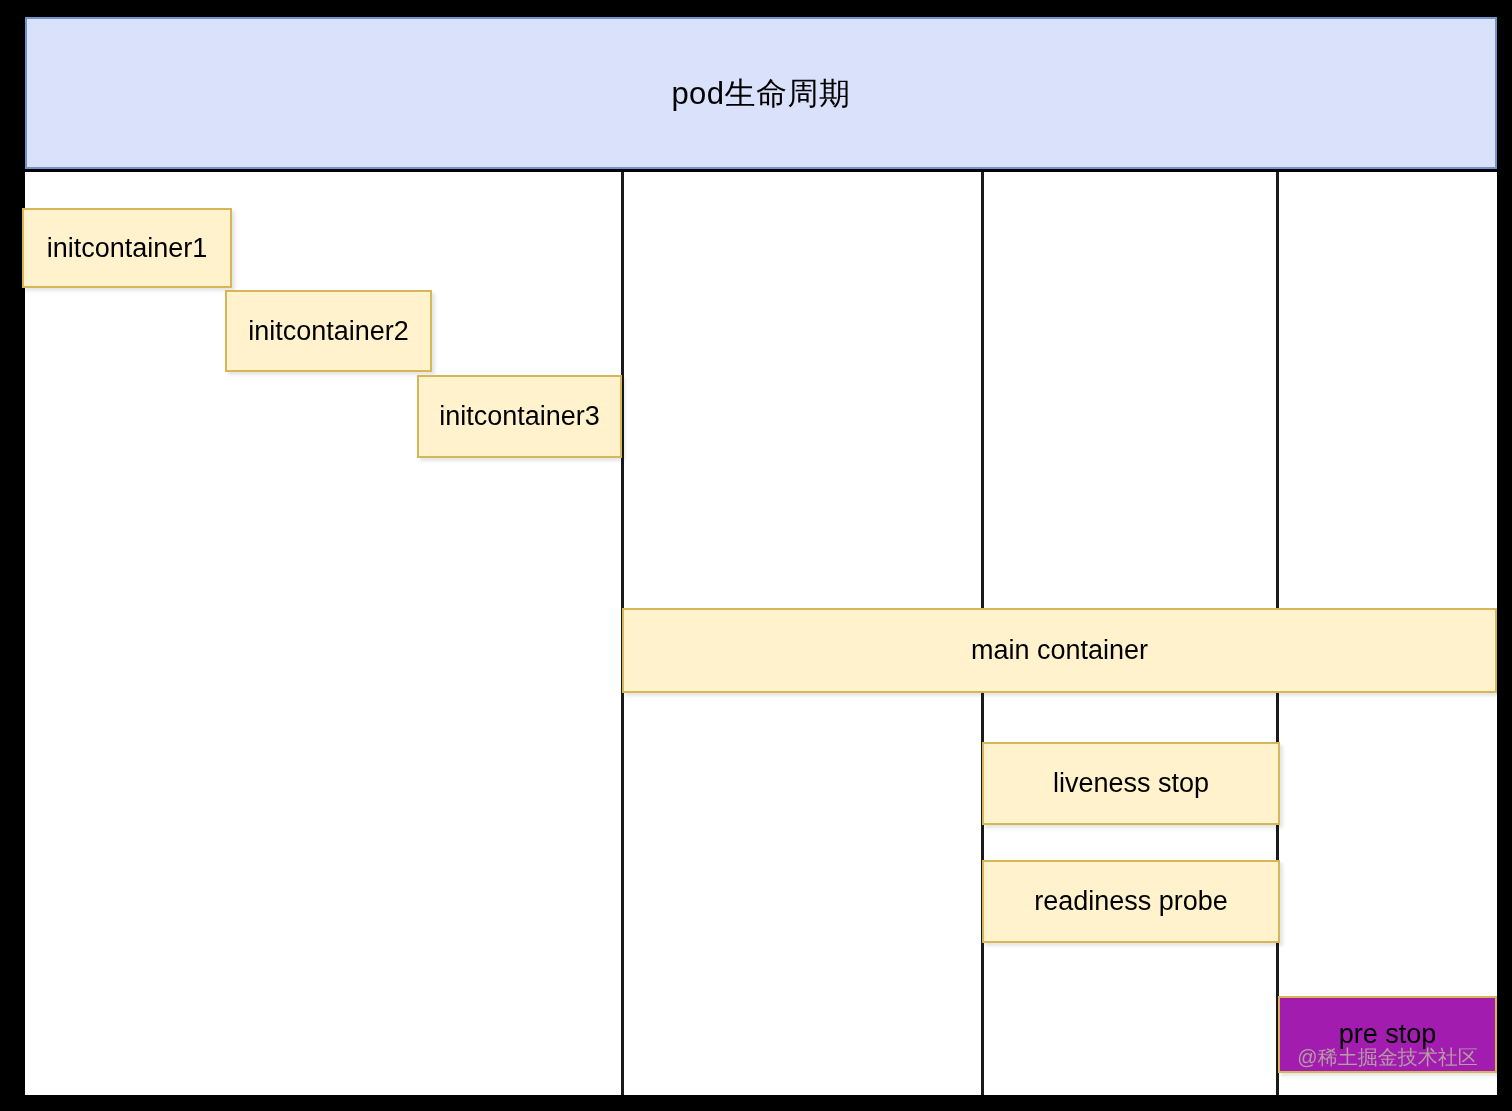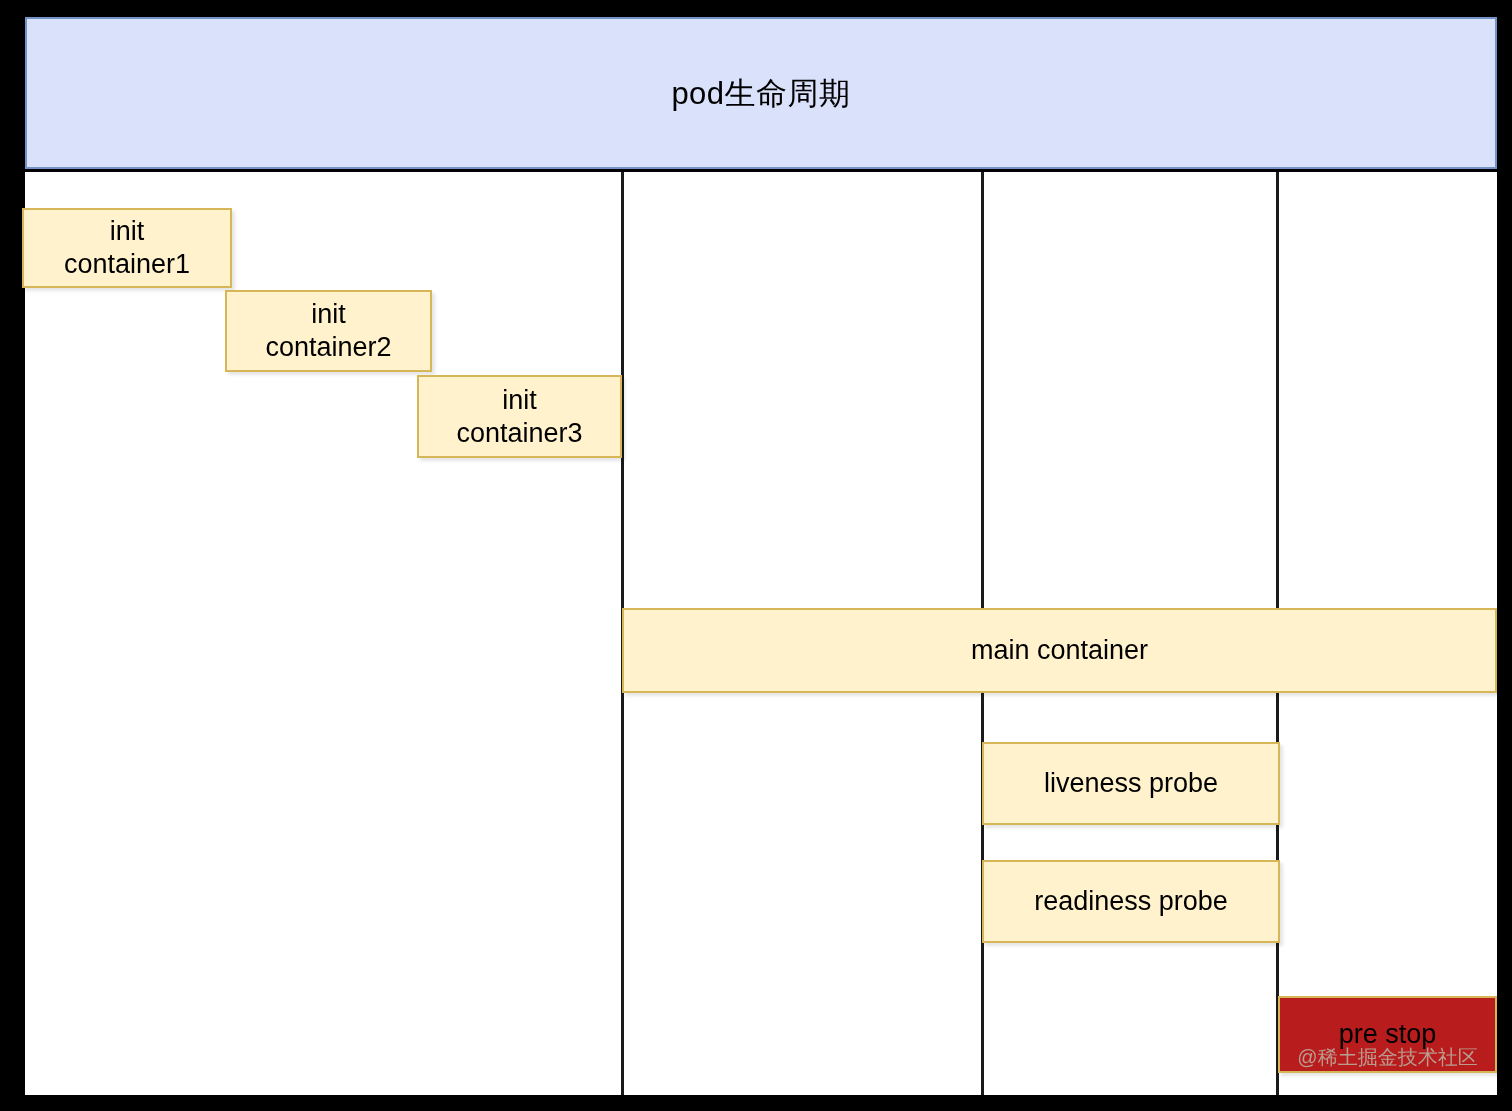--- a/index.html
+++ b/index.html
@@ -62,21 +62,20 @@
     background: #1a1a1a;
   }
 
   
   .task {
     position: absolute;
     background: #fff2cc;
     border: 2px solid #d6b656;
     box-sizing: border-box;
     display: flex;
-    flex-direction: column;
     align-items: center;
     justify-content: center;
     color: #000000;
     font-size: 27px;
     line-height: 1.22;
     text-align: center;
     box-shadow: 3px 3px 3px rgba(0,0,0,0.10);
   }
   .task .line { display: block; }
   .task.two-line { font-size: 27px; }
@@ -116,24 +115,24 @@
         <span class="line">container2</span>
       </div>
       <div class="task two-line" style="left: 392px; top: 203px; width: 205px; height: 83px; background: rgb(255, 242, 204); border-color: rgb(214, 182, 86);">
         <span class="line">init</span>
         <span class="line">container3</span>
       </div>
       <div class="task" style="left: 597px; top: 436px; width: 875px; height: 85px; background: rgb(255, 242, 204); border-color: rgb(214, 182, 86);">
         <span class="line">main container</span>
       </div>
       <div class="task" style="left: 957px; top: 570px; width: 298px; height: 83px; background: rgb(255, 242, 204); border-color: rgb(214, 182, 86);">
-        <span class="line">liveness probe</span>
+        <span class="line">liveness stop</span>
       </div>
       <div class="task" style="left: 957px; top: 688px; width: 298px; height: 83px; background: rgb(255, 242, 204); border-color: rgb(214, 182, 86); justify-content: center;">
         <span class="line">readiness probe</span>
       </div>
-      <div class="task" style="left: 1253px; top: 824px; width: 219px; height: 77px; background: #b91c1c; border-color: rgb(214, 182, 86);">
+      <div class="task" style="left: 1253px; top: 824px; width: 219px; height: 77px; background: #a21caf; border-color: rgb(214, 182, 86);">
         <span class="line">pre stop</span>
         <span class="watermark">@稀土掘金技术社区</span>
       </div>
     </div>
 
 </div>
 
 </body></html>

